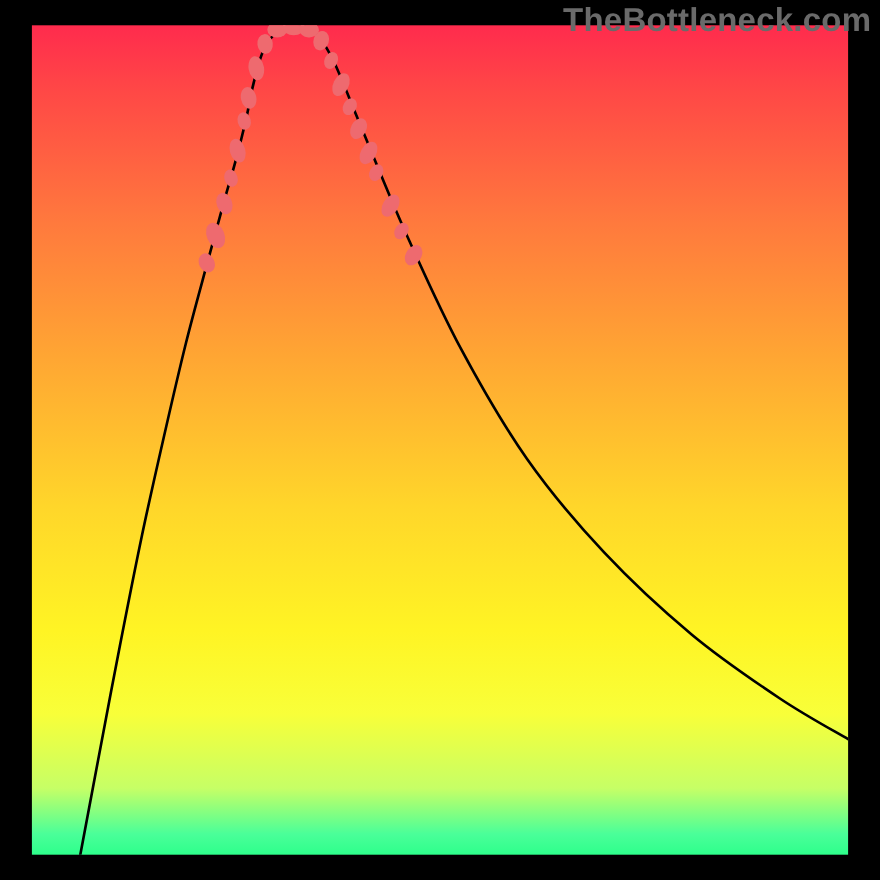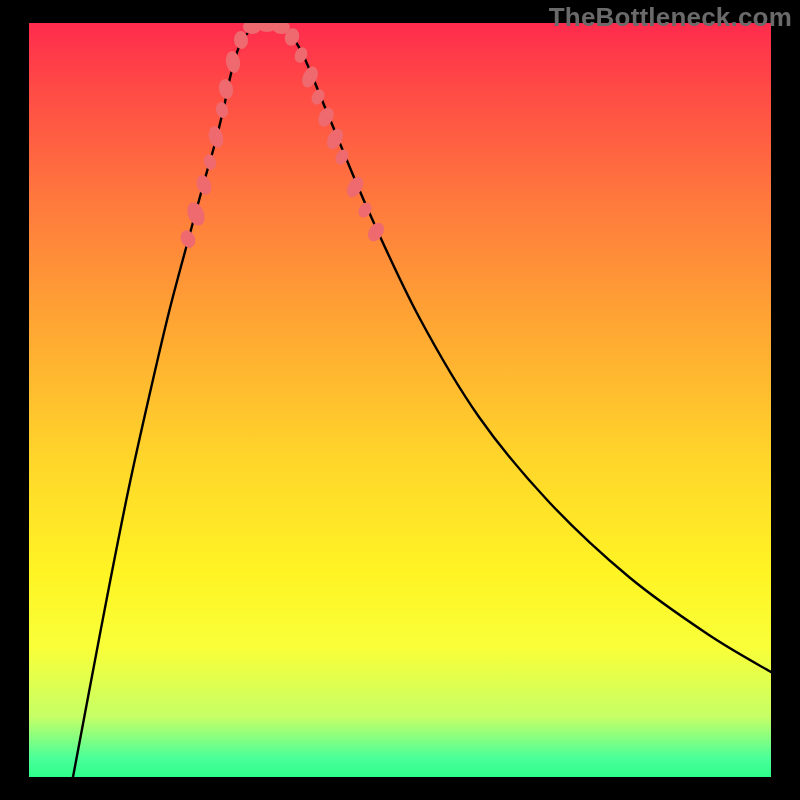--- a/index.html
+++ b/index.html
@@ -28,21 +28,21 @@
       #c6ff66 92%,
       #4aff99 97.5%,
       #2eff8b 100%
     );
   }
   .watermark {
     position: absolute;
     top: 2px;
     right: 8px;
     font-family: Arial, Helvetica, sans-serif;
-    font-size: 26px;
+    font-size: 30px;
     font-weight: 600;
     color: #6a6a6a;
     letter-spacing: 0.2px;
     user-select: none;
   }
   svg.curve {
     position: absolute;
     left: 0;
     top: 0;
   }

